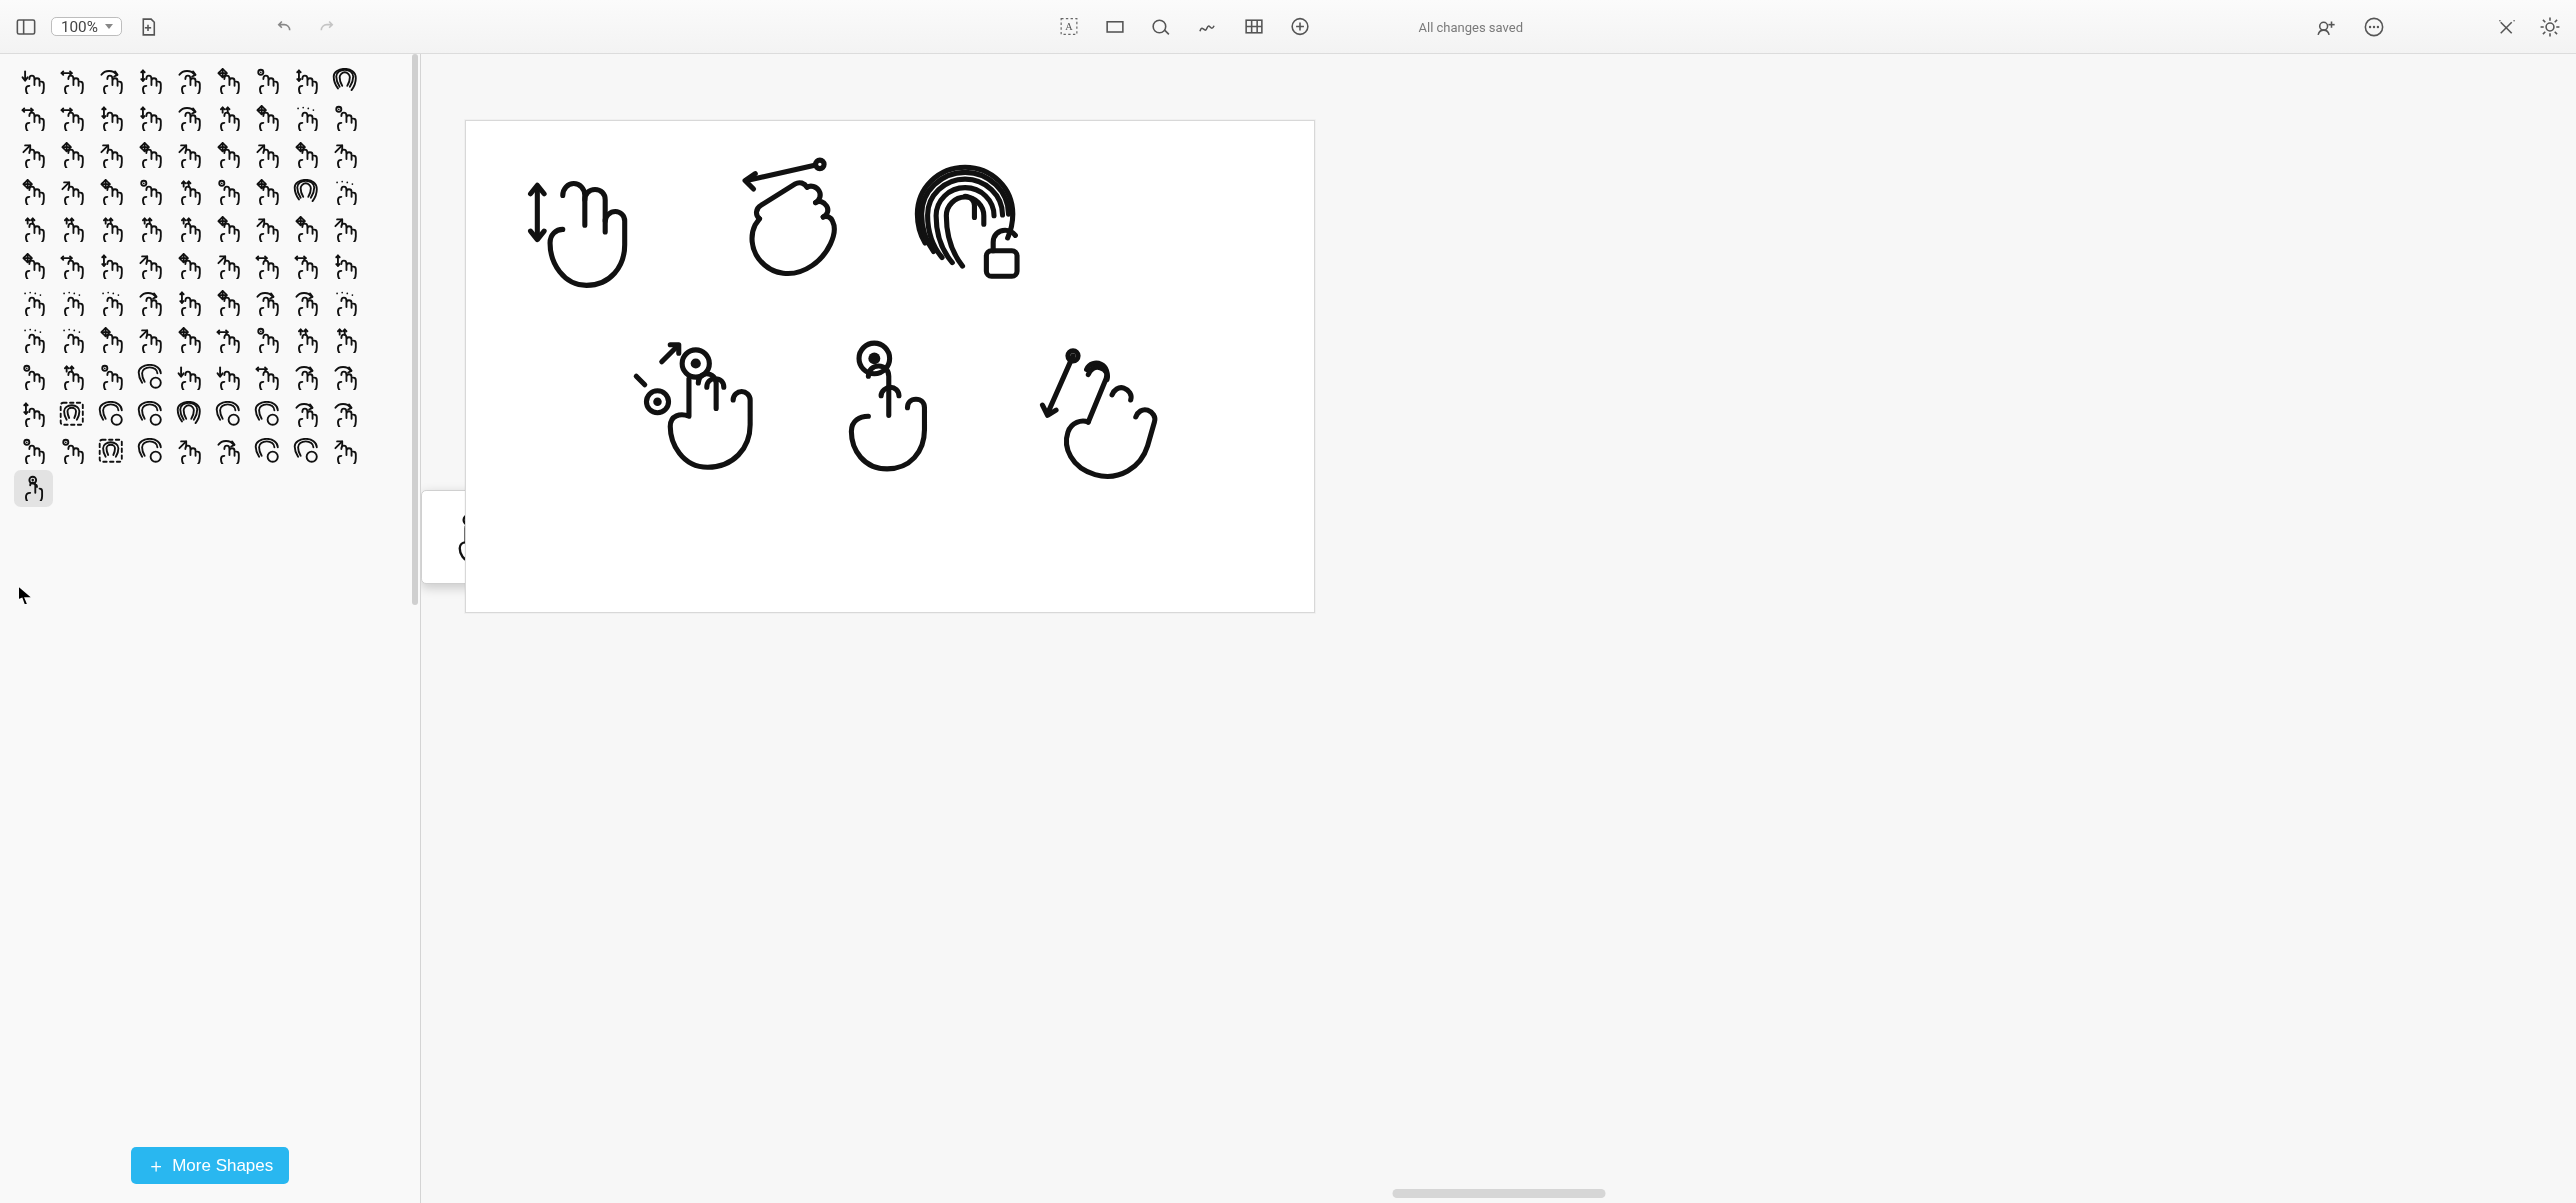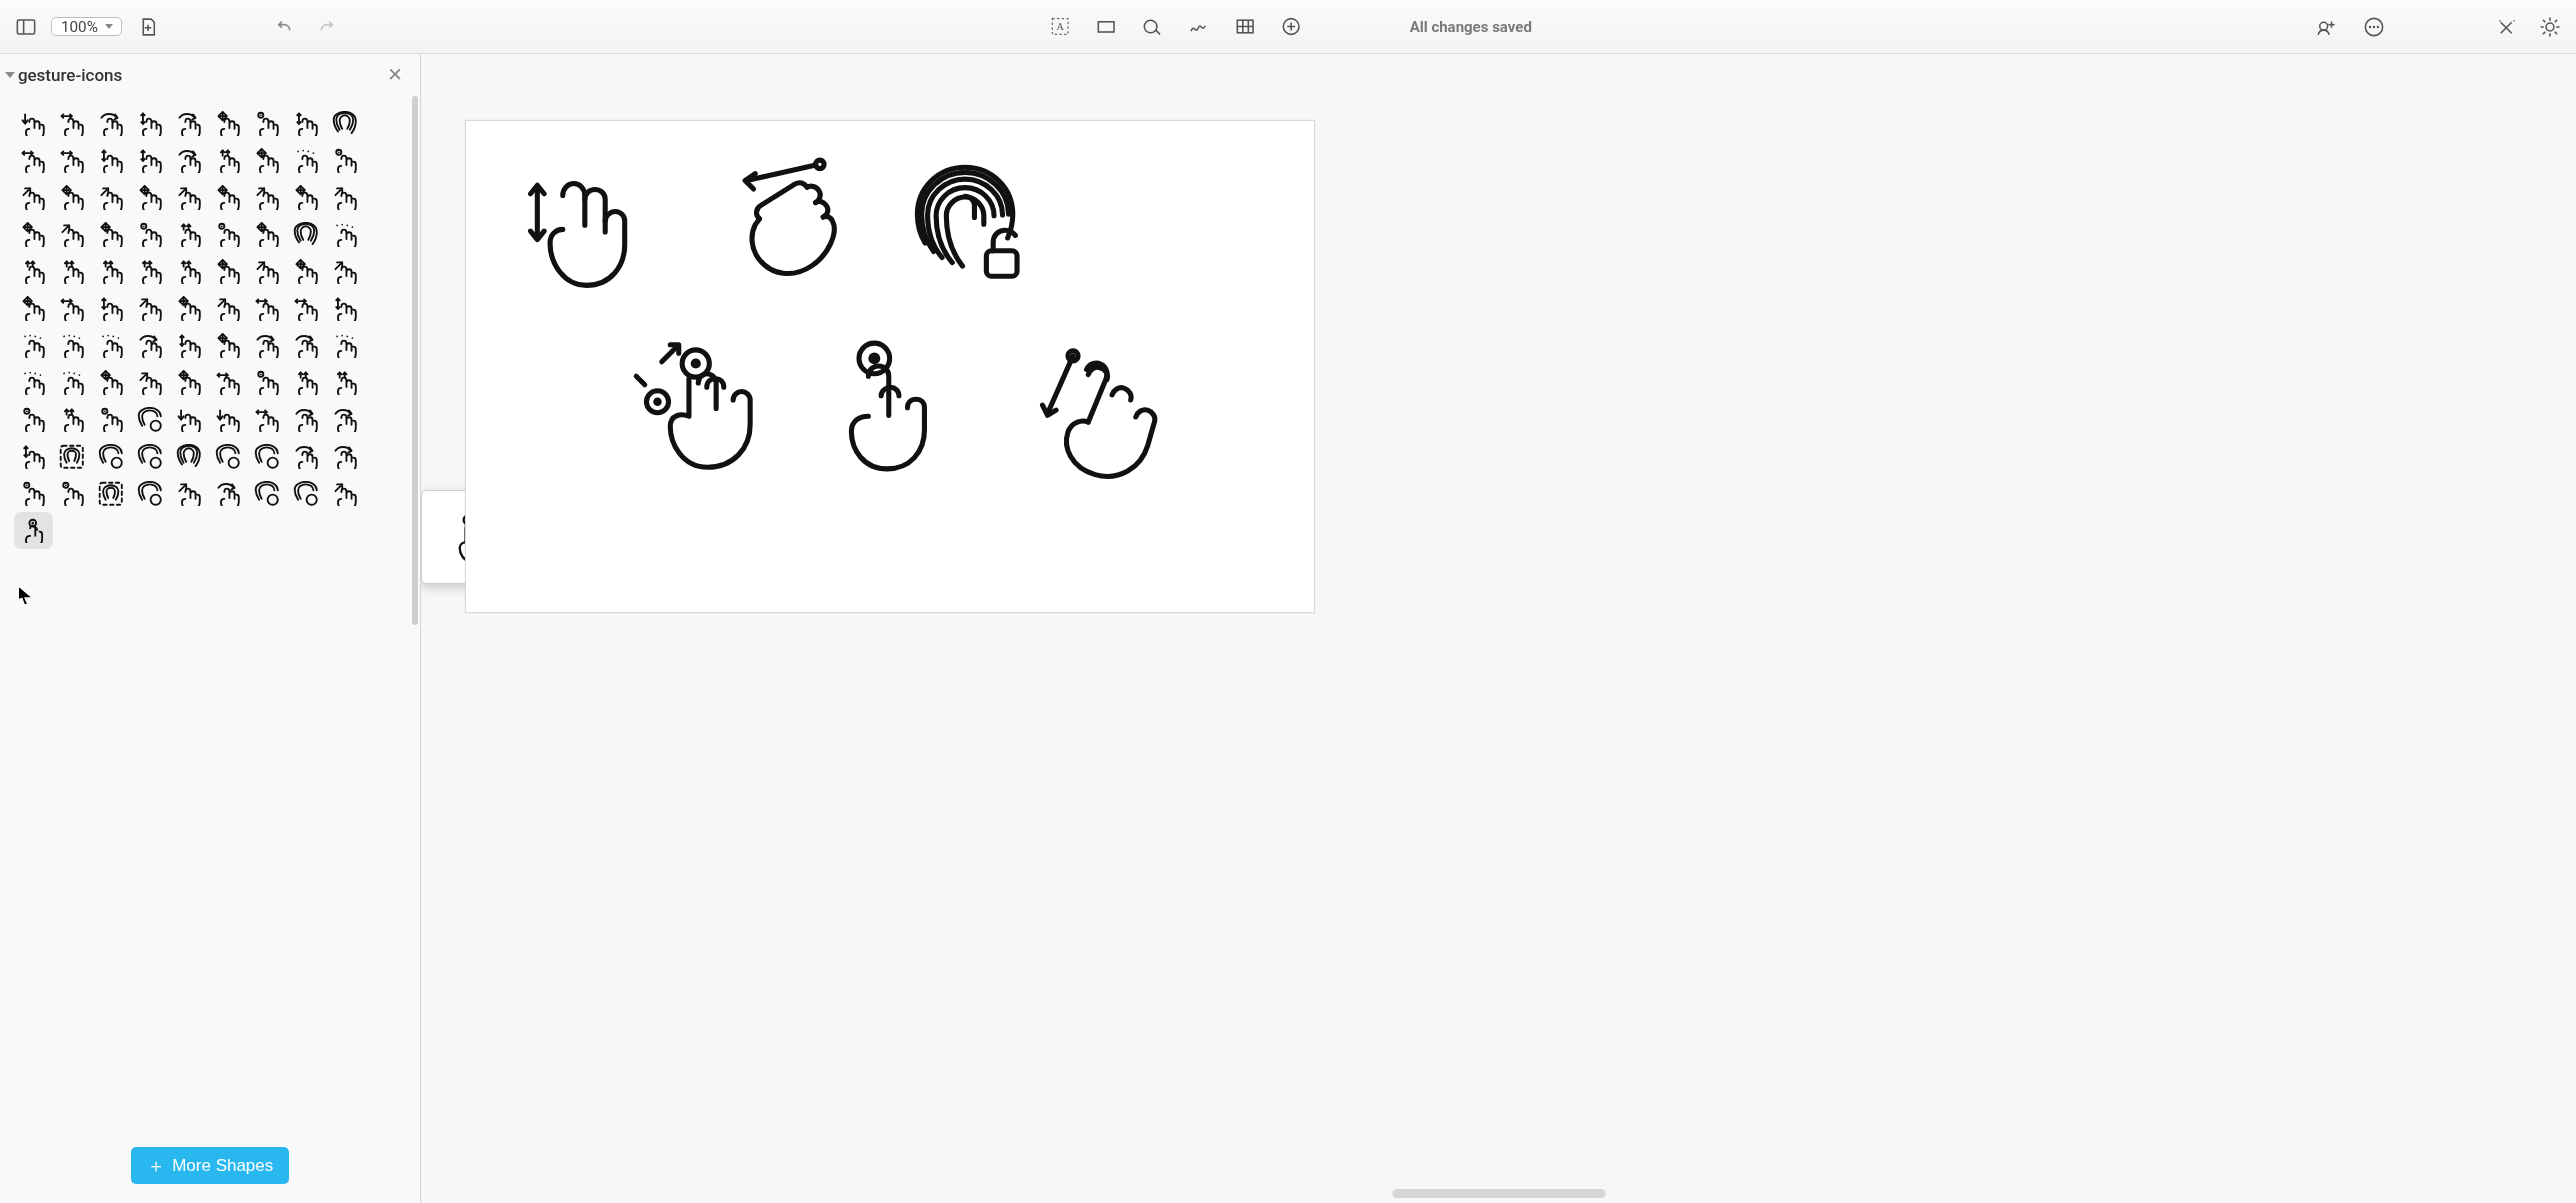--- a/index.html
+++ b/index.html
@@ -34,23 +34,22 @@
     position: absolute;
     left: 50%;
     top: 50%;
     transform: translate(-50%, -50%);
     display: flex;
     align-items: center;
     gap: 17px;
   }
   .tb-center-tools { display:flex; align-items:center; gap:15.3px; }
   .save-status {
-    color:#7a7a7a; font-size:15px;
+    color:#7a7a7a; font-size:13px;
     margin-left: 86px;
-    font-weight: bold;
   }
   .tb-right { margin-left:auto; display:flex; align-items:center; gap:17px; }
   .tb-right-far { display:flex; gap:12px; margin-left:85px; }
 
   
   .caret { width:0;height:0;border-left:4.3px solid transparent;border-right:4.3px solid transparent;border-top:5.1px solid #888; }
 
   
   .main { display:flex; height: calc(100% - 54px); }
 
@@ -265,25 +264,20 @@
       </div>
     </div>
   </div>
 
 </div>
 
 <div class="main">
 
   <div class="sidebar">
 
-    <div class="panel-header">
-      <span class="tri"></span>
-      <span class="title">gesture-icons</span>
-      <span class="close">✕</span>
-    </div>
 
     <div class="shape-grid" id="shape-grid">
       <div class="fake-scroll-track"></div>
 
     <div class="shape-cell">
           <svg class="gesture-icon" viewBox="0 0 30 30">
             <line x1="6" y1="4" x2="6" y2="14"></line>
             <polyline points="3,11 6,15 9,11"></polyline>
             <path d="M11 13c0-2 1-4 3-4s3 2 3 4v7m0-5c0-2 1-3 3-3s3 1 3 3v6m-12 0c-2 0-4 1-4 4 0 5 4 10 10 10s11-4 11-11v-5c0-2-1-3-3-3"></path>
           </svg>

